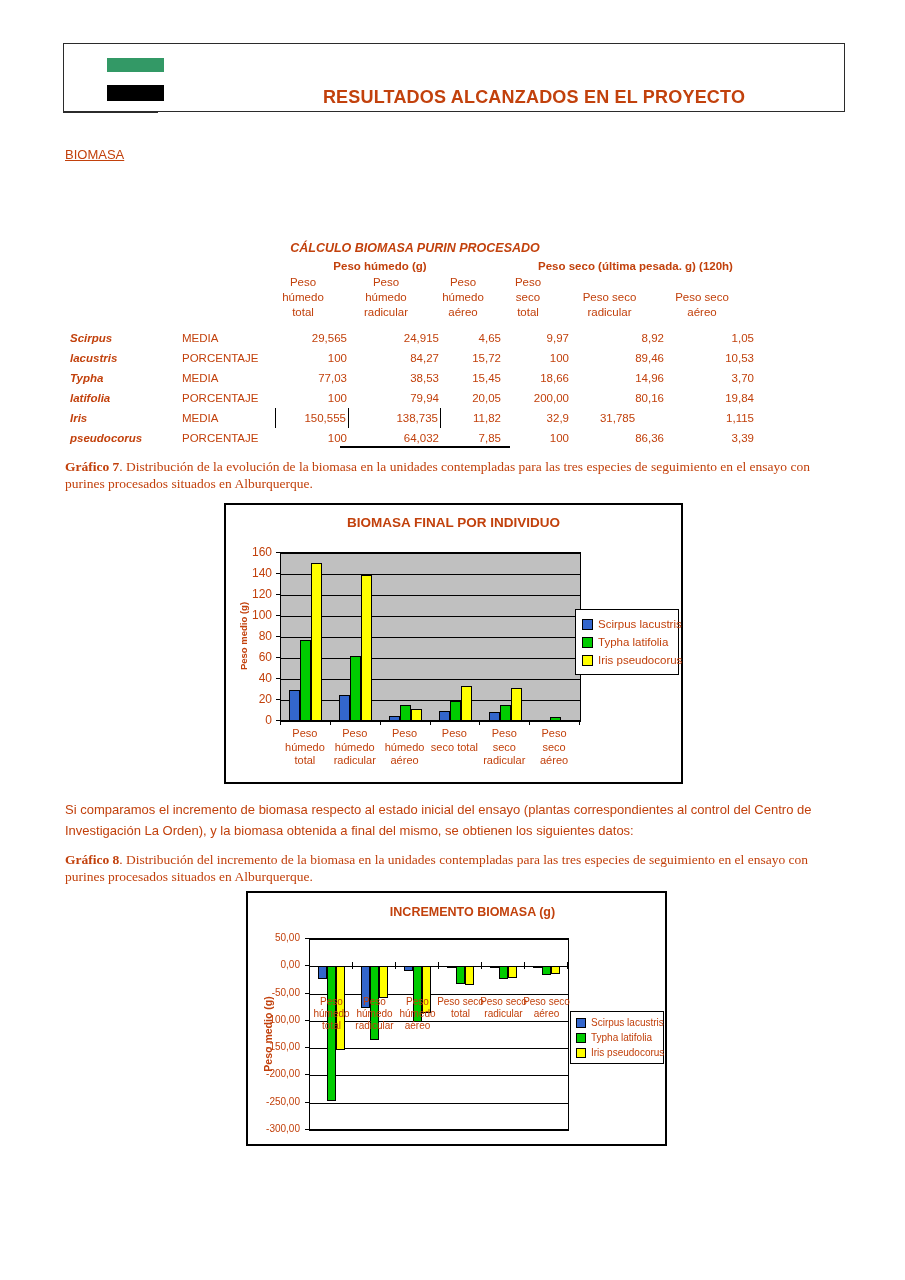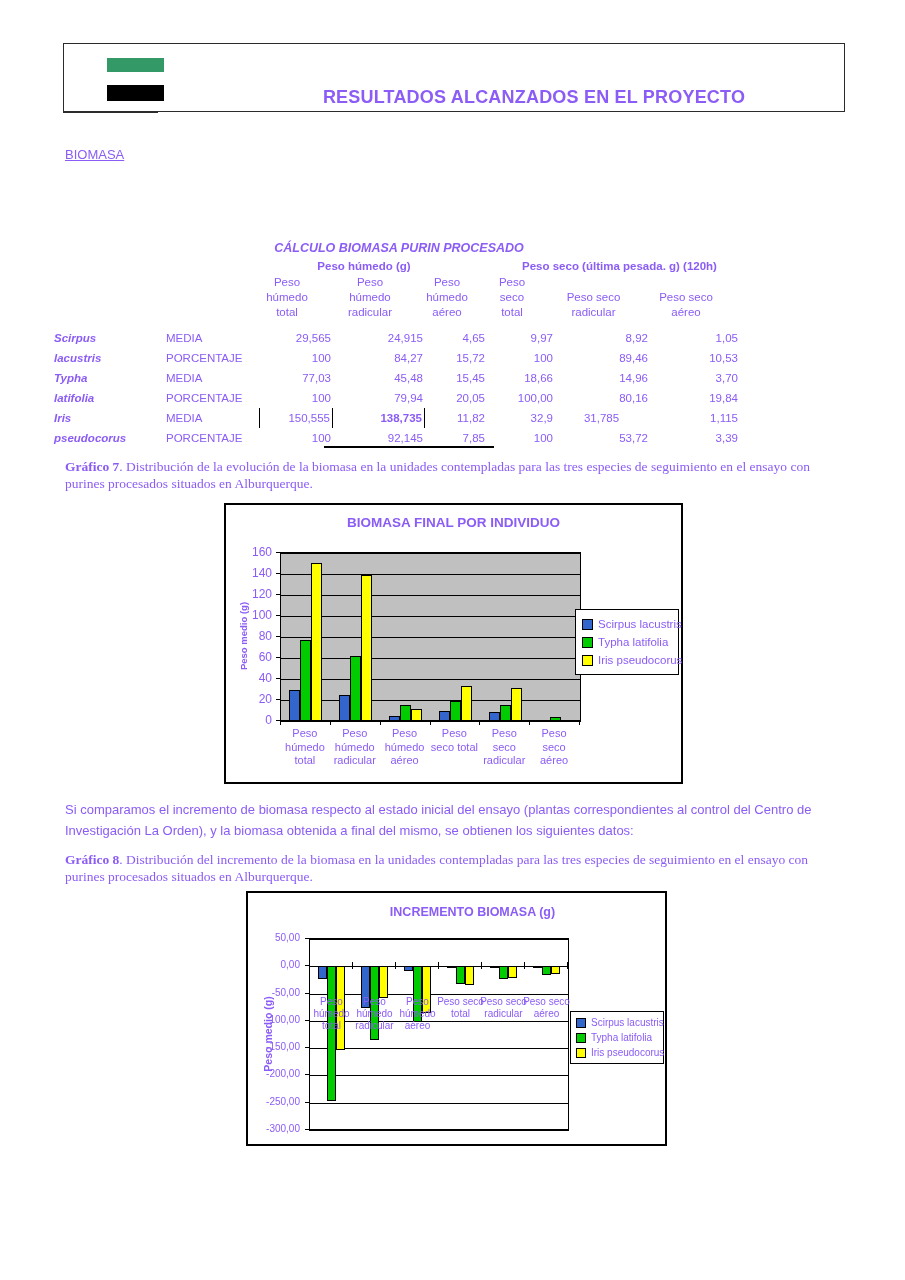--- a/index.html
+++ b/index.html
@@ -1,31 +1,31 @@
 <!DOCTYPE html>
 <html><head>
 <meta charset="utf-8">
 <style>
   html,body{margin:0;padding:0;background:#fff;}
   .page{position:relative;width:905px;height:1280px;background:#fff;overflow:hidden;
-        font-family:"Liberation Sans",sans-serif;color:#8b5cf6;}
+        font-family:"Liberation Sans",sans-serif;color:#c2410c;}
   
   .header-box{position:absolute;left:63px;top:43px;width:780px;height:67px;border:1px solid #2b2b2b;background:#fff;}
   .header-subline{position:absolute;left:63px;top:111px;width:95px;border-top:2px solid #2b2b2b;}
   .logo-green{position:absolute;left:43px;top:14px;width:57px;height:14px;background:#339966;}
   .logo-black{position:absolute;left:43px;top:41px;width:57px;height:16px;background:#000;}
   .header-title{position:absolute;left:170px;top:43px;width:600px;text-align:center;
                 font-weight:bold;font-size:18px;letter-spacing:.2px;}
   .section-heading{position:absolute;left:65px;top:147px;font-size:13px;text-decoration:underline;}
   .para{position:absolute;left:65px;width:795px;font-size:13px;line-height:21px;margin:0;}
   .caption{position:absolute;left:65px;width:783px;margin:0;
            font-family:"Liberation Serif",serif;font-size:13.5px;line-height:16.5px;}
   .caption b{font-weight:bold;}
   
-  .tablewrap{position:absolute;left:50px;top:238px;width:690px;height:215px;font-size:11.5px;}
+  .tablewrap{position:absolute;left:66px;top:238px;width:690px;height:215px;font-size:11.5px;}
   .tbl-title{position:absolute;left:124px;top:3px;width:450px;text-align:center;
              font-weight:bold;font-style:italic;font-size:12.5px;}
   #tbl-body{position:absolute;left:0;top:22px;width:690px;}
   .gh-row{display:flex;height:15px;font-weight:bold;}
   .gh-spacer{width:200px;}
   .gh1{width:228px;text-align:center;}
   .gh2{width:253px;text-align:center;box-sizing:border-box;padding-left:30px;}
   .ch-row{display:flex;height:45px;}
   .ch-spacer{width:200px;}
   .ch-cell{display:flex;align-items:flex-end;justify-content:center;text-align:center;
@@ -127,57 +127,57 @@
             </div>
           </div>
         </div>
         <div class="sp-group">
           <div class="sp-name">Typha
 latifolia</div>
           <div class="sp-rows">
             <div class="sp-row">
               <div class="stat-cell">MEDIA</div>
               <div class="val-cell" style="width: 74px;">77,03</div>
-              <div class="val-cell" style="width: 92px;">45,48</div>
+              <div class="val-cell" style="width: 92px;">38,53</div>
               <div class="val-cell" style="width: 62px;">15,45</div>
               <div class="val-cell" style="width: 68px;">18,66</div>
               <div class="val-cell" style="width: 95px;">14,96</div>
               <div class="val-cell" style="width: 90px;">3,70</div>
             </div>
             <div class="sp-row">
               <div class="stat-cell">PORCENTAJE</div>
               <div class="val-cell" style="width: 74px;">100</div>
               <div class="val-cell" style="width: 92px;">79,94</div>
               <div class="val-cell" style="width: 62px;">20,05</div>
-              <div class="val-cell" style="width: 68px;">100,00</div>
+              <div class="val-cell" style="width: 68px;">200,00</div>
               <div class="val-cell" style="width: 95px;">80,16</div>
               <div class="val-cell" style="width: 90px;">19,84</div>
             </div>
           </div>
         </div>
         <div class="sp-group">
           <div class="sp-name">Iris
 pseudocorus</div>
           <div class="sp-rows">
             <div class="sp-row">
               <div class="stat-cell">MEDIA</div>
               <div class="val-cell cell-bl cell-br" style="width: 74px;">150,555</div>
-              <div class="val-cell cell-br" style="width: 92px; font-weight: bold;">138,735</div>
+              <div class="val-cell cell-br" style="width: 92px;">138,735</div>
               <div class="val-cell" style="width: 62px;">11,82</div>
               <div class="val-cell" style="width: 68px;">32,9</div>
               <div class="val-cell" style="width: 95px; text-align: center;">31,785</div>
               <div class="val-cell" style="width: 90px;">1,115</div>
             </div>
             <div class="sp-row">
               <div class="stat-cell">PORCENTAJE</div>
               <div class="val-cell" style="width: 74px;">100</div>
-              <div class="val-cell" style="width: 92px;">92,145</div>
+              <div class="val-cell" style="width: 92px;">64,032</div>
               <div class="val-cell" style="width: 62px;">7,85</div>
               <div class="val-cell" style="width: 68px;">100</div>
-              <div class="val-cell" style="width: 95px;">53,72</div>
+              <div class="val-cell" style="width: 95px;">86,36</div>
               <div class="val-cell" style="width: 90px;">3,39</div>
             </div>
           </div>
           <div class="iris-underline"></div>
         </div>
       </div>
   </div>
 
   <p class="caption" style="top:459px;"><b>Gráfico 7</b><span>. Distribución de la evolución de la biomasa en la unidades contempladas para las tres especies de seguimiento en el ensayo con purines procesados situados en Alburquerque.</span></p>
 

